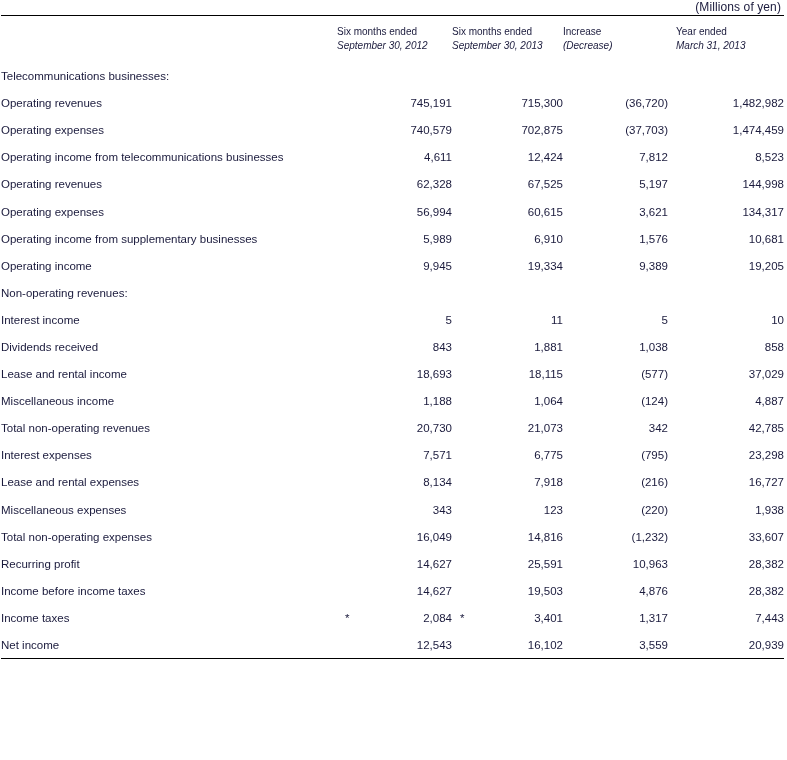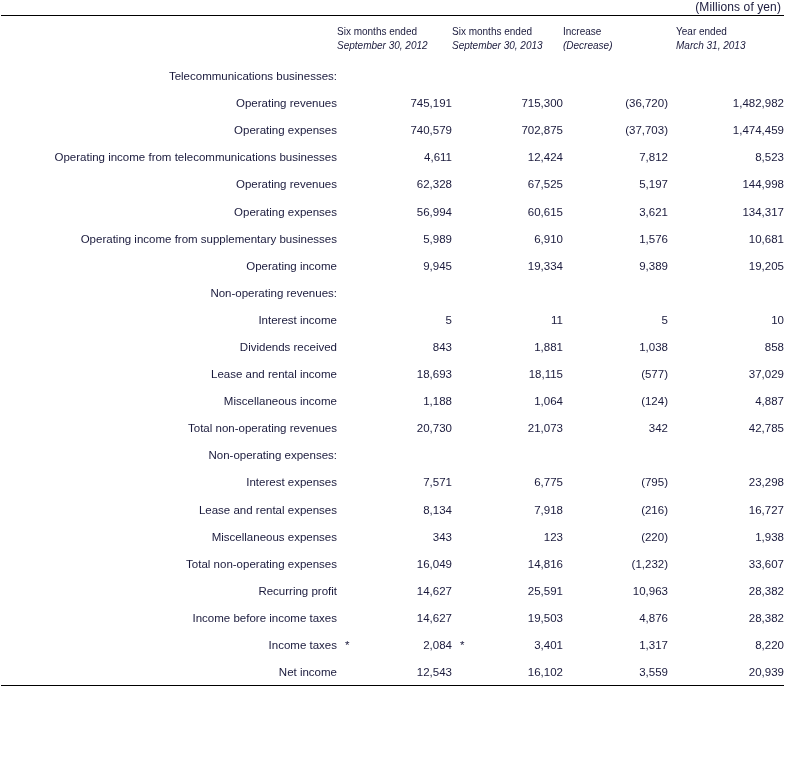--- a/index.html
+++ b/index.html
@@ -67,21 +67,21 @@
     box-sizing: border-box;
     font-size: 10px;
   }
   .hdr-cell .l1 { display: block; }
   .hdr-cell .l2 { display: block; font-style: italic; }
 
   
   tr.data-row { height: 27.1px; }
 
   .lbl {
-    text-align: right;
+    text-align: left;
     padding-left: 4px;
     white-space: nowrap;
     font-size: 11.5px;
   }
   .lbl.ind { padding-left: 15px; }
 
   .num {
     text-align: right;
     padding-right: 9px;
     white-space: nowrap;
@@ -239,28 +239,20 @@
       </tr>
       <tr class="data-row">
         <td class="lbl bl-thin ind">Total non-operating revenues</td>
         <td class="num bl-thin"><span>20,730</span></td>
         <td class="num bl-thick br-thick"><span>21,073</span></td>
         <td class="num br-thin"><span>342</span></td>
         <td class=""></td>
         <td class="num bl-thin br-thin"><span>42,785</span></td>
       </tr>
       <tr class="data-row">
-        <td class="lbl bl-thin">Non-operating expenses:</td>
-        <td class="num bl-thin"><span></span></td>
-        <td class="num bl-thick br-thick"><span></span></td>
-        <td class="num br-thin"><span></span></td>
-        <td class=""></td>
-        <td class="num bl-thin br-thin"><span></span></td>
-      </tr>
-      <tr class="data-row">
         <td class="lbl bl-thin ind">Interest expenses</td>
         <td class="num bl-thin"><span>7,571</span></td>
         <td class="num bl-thick br-thick"><span>6,775</span></td>
         <td class="num br-thin"><span>(795)</span></td>
         <td class=""></td>
         <td class="num bl-thin br-thin"><span>23,298</span></td>
       </tr>
       <tr class="data-row">
         <td class="lbl bl-thin ind">Lease and rental expenses</td>
         <td class="num bl-thin"><span>8,134</span></td>
@@ -300,21 +292,21 @@
         <td class="num br-thin"><span>4,876</span></td>
         <td class=""></td>
         <td class="num bl-thin br-thin"><span>28,382</span></td>
       </tr>
       <tr class="data-row">
         <td class="lbl bl-thin">Income taxes</td>
         <td class="num bl-thin"><span class="ast">*</span><span>2,084</span></td>
         <td class="num bl-thick br-thick"><span class="ast">*</span><span>3,401</span></td>
         <td class="num br-thin"><span>1,317</span></td>
         <td class=""></td>
-        <td class="num bl-thin br-thin"><span>8,220</span></td>
+        <td class="num bl-thin br-thin"><span>7,443</span></td>
       </tr>
       <tr class="data-row">
         <td class="lbl bl-thin">Net income</td>
         <td class="num bl-thin"><span>12,543</span></td>
         <td class="num bl-thick br-thick"><span>16,102</span></td>
         <td class="num br-thin"><span>3,559</span></td>
         <td class=""></td>
         <td class="num bl-thin br-thin"><span>20,939</span></td>
       </tr>
     </tbody>

